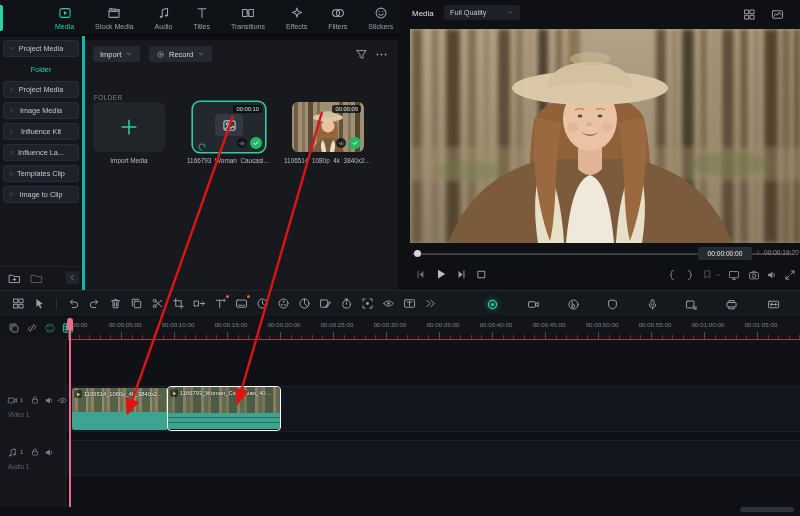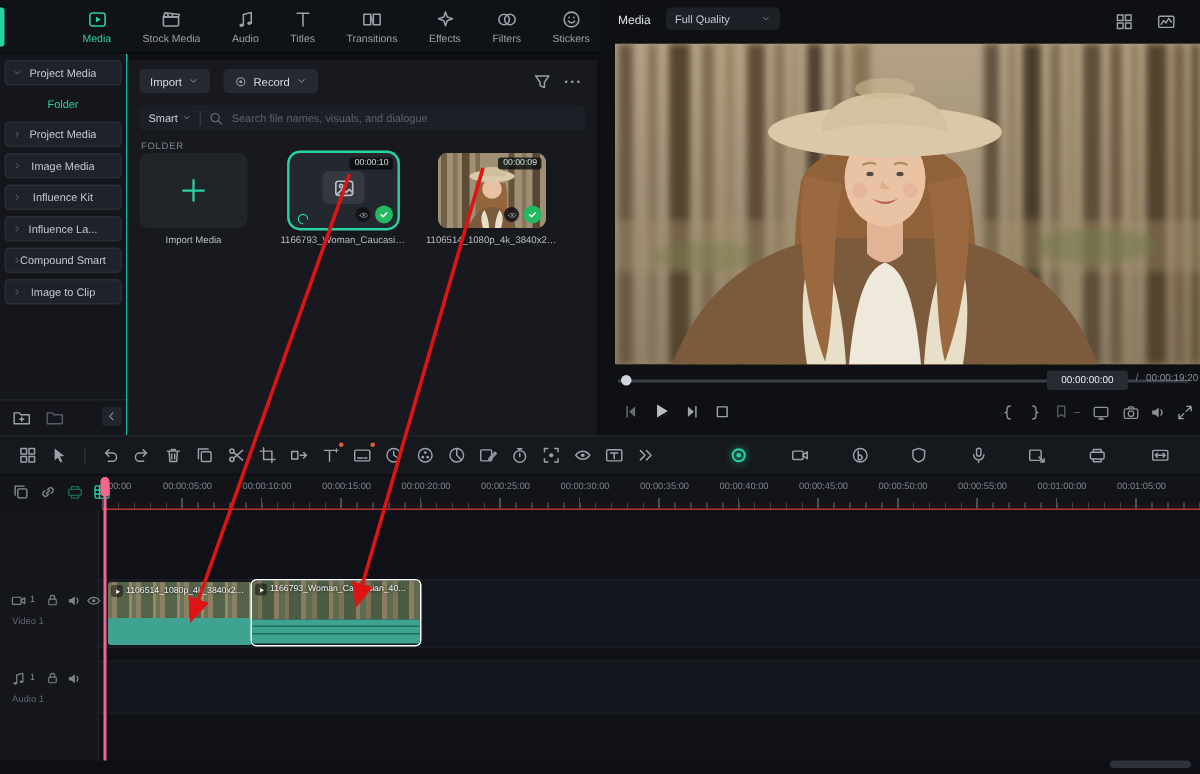--- a/index.html
+++ b/index.html
@@ -12,21 +12,21 @@
 
 .topbar{position:absolute;left:0;top:0;width:800px;height:36px;background:#0f1217;border-bottom:1px solid #05070a}
 .accent-strip{position:absolute;left:0;top:5px;width:3px;height:26px;background:#2ad1a3;border-radius:0 2px 2px 0}
 .tabs{position:absolute;left:50px;top:0;height:36px;display:flex;gap:11px;align-items:center}
 .tab{display:flex;flex-direction:column;align-items:center;gap:3px;padding:0 5px;cursor:pointer}
 .tab .tab-label{font-size:7px;color:#9aa0a8;white-space:nowrap}
 .tab.active .tab-label{color:#2ad1a3}
 .tab.active .icon{color:#2ad1a3}
 .tab .icon{width:14px;height:14px}
 
-.sidebar{position:absolute;left:0;top:36px;width:85px;height:254px;background:#14161c;border-right:1px solid #14b8a6}
+.sidebar{position:absolute;left:0;top:36px;width:85px;height:254px;background:#14161c;border-right:3px solid #14b8a6}
 .side-item{position:relative;margin:4px 3px 0 3px;height:17px;background:#1f222a;border:1px solid #2a2d35;border-radius:3px;display:flex;align-items:center;justify-content:center;cursor:pointer}
 .side-item .lbl{font-size:7.3px;color:#c3c8cf;white-space:nowrap;overflow:hidden;text-overflow:ellipsis;max-width:64px}
 .side-item .icon{position:absolute;left:4px;width:7px;height:7px;color:#7b828a}
 .side-sub{height:16px;margin-top:4px;display:flex;align-items:center;justify-content:center;cursor:pointer}
 .side-sub .lbl{font-size:7.3px;color:#2ad1a3}
 .side-bottom{position:absolute;left:0;top:230px;width:100%;height:22px;border-top:1px solid #20242b}
 
 .media-panel{position:absolute;left:85px;top:40px;width:313px;height:254px;background:#17191f}
 .pill{position:absolute;top:6px;height:16px;background:#262931;border:none;border-radius:3px;display:inline-flex;align-items:center;gap:4px;padding:0 7px;font-size:7.5px;color:#d6dae0;font-family:inherit;cursor:pointer}
 .search-bar{position:absolute;left:8px;top:30px;width:297px;height:17px;background:#1c1f26;border-radius:3px;display:flex;align-items:center;gap:5px;padding:0 6px}
@@ -231,21 +231,21 @@
           </svg>
         </span>
         <span class="lbl">Influence La...</span>
       </div>
     <div class="side-item">
         <span class="icon">
           <svg viewBox="0 0 16 16" fill="none" stroke="currentColor" stroke-width="1.2" stroke-linecap="round" stroke-linejoin="round">
             <path d="M6.2 4.5L9.7 8l-3.5 3.5"></path>
           </svg>
         </span>
-        <span class="lbl">Compound Smart</span>
+        <span class="lbl">Templates Clip</span>
       </div>
     <div class="side-item">
         <span class="icon">
           <svg viewBox="0 0 16 16" fill="none" stroke="currentColor" stroke-width="1.2" stroke-linecap="round" stroke-linejoin="round">
             <path d="M6.2 4.5L9.7 8l-3.5 3.5"></path>
           </svg>
         </span>
         <span class="lbl">Image to Clip</span>
       </div>
     <div class="side-bottom">
@@ -299,38 +299,20 @@
         </svg>
       </span>
     <span class="icon abs" style="right:10px;top:8px">
         <svg viewBox="0 0 16 16" fill="none" stroke="currentColor" stroke-width="1.2" stroke-linecap="round" stroke-linejoin="round">
           <circle cx="3" cy="8" r="1.1" fill="currentColor" stroke="none"></circle>
           <circle cx="8" cy="8" r="1.1" fill="currentColor" stroke="none"></circle>
           <circle cx="13" cy="8" r="1.1" fill="currentColor" stroke="none"></circle>
         </svg>
       </span>
 
-    <div class="search-bar">
-      <span style="display:inline-flex;align-items:center;gap:3px;cursor:pointer">
-          <span style="font-size:7.3px;color:#cfd4da">Smart</span>
-          <span class="icon" style="width:7px;height:7px">
-            <svg viewBox="0 0 16 16" fill="none" stroke="currentColor" stroke-width="1.2" stroke-linecap="round" stroke-linejoin="round">
-              <path d="M4.5 6.2L8 9.7l3.5-3.5"></path>
-            </svg>
-          </span>
-        </span>
-      <span class="vdiv"></span>
-      <span class="icon" style="width:10px;height:10px;color:#6a717a">
-          <svg viewBox="0 0 16 16" fill="none" stroke="currentColor" stroke-width="1.2" stroke-linecap="round" stroke-linejoin="round">
-            <circle cx="7" cy="7" r="4.4"></circle>
-            <path d="M10.4 10.4L14 14"></path>
-          </svg>
-        </span>
-      <input placeholder="Search file names, visuals, and dialogue" style="">
-    </div>
 
     <div class="folder-label">FOLDER</div>
 
     <div class="tile" style="left:8px">
       <span class="icon" style="position:absolute;left:26px;top:15px;width:20px;height:20px;color:#2ad1a3">
           <svg viewBox="0 0 16 16" fill="none" stroke="currentColor" stroke-width="1.2" stroke-linecap="round" stroke-linejoin="round">
             <path d="M8 2.5v11M2.5 8h11"></path>
           </svg>
         </span>
     </div>

